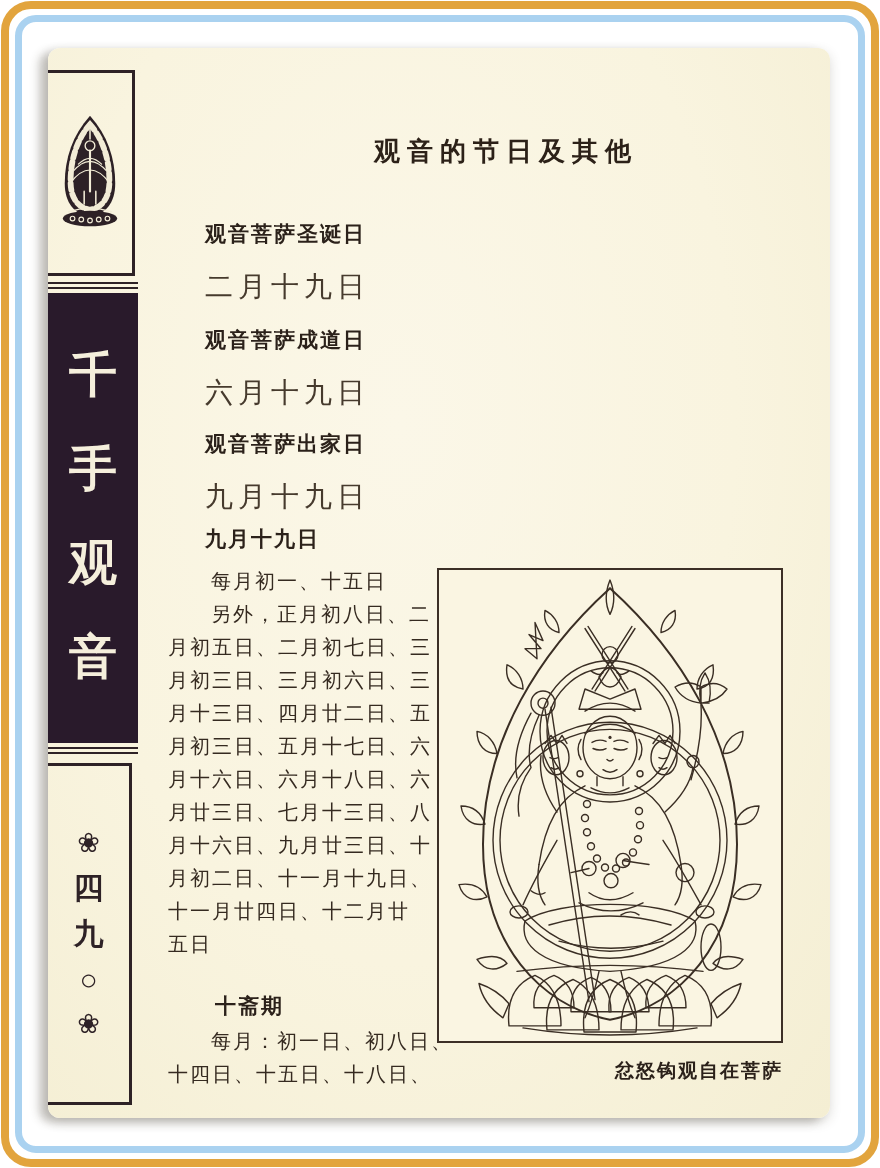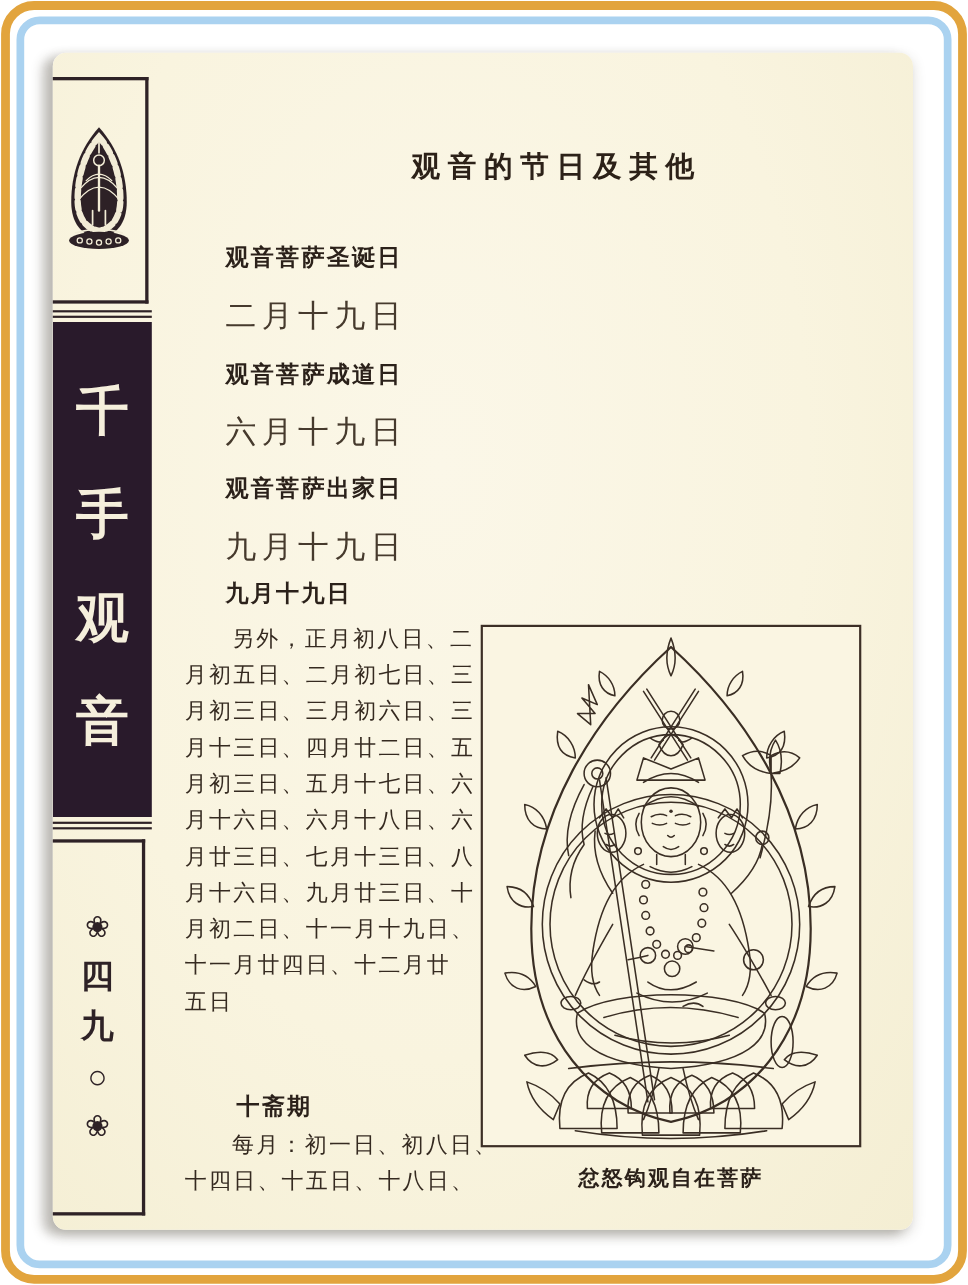--- a/index.html
+++ b/index.html
@@ -35,21 +35,21 @@
   .para{position:absolute;left:120px;top:517px;width:335px;}
   .para-line{font-size:20px;line-height:33px;letter-spacing:2px;white-space:nowrap;color:#352a20;}
   .indent{padding-left:43px;}
   .sec-incense-h{position:absolute;left:157px;top:477px;}
   .sec-fast-h{position:absolute;left:167px;top:944px;font-family:Liberation Serif, serif;}
   .fast-lines{position:absolute;left:120px;top:977px;width:335px;}
   
   .fig-frame{position:absolute;left:389px;top:520px;width:346px;height:475px;box-sizing:border-box;
         border:2px solid #3c2f26;background:#faf5e2;}
   .fig-frame svg{display:block;width:100%;height:100%;}
-  .fig-caption{position:absolute;left:389px;top:1010px;width:346px;text-align:center;
+  .fig-caption{position:absolute;left:389px;top:1010px;width:346px;text-align:right;
         font-family:"Liberation Sans", sans-serif;font-weight:bold;font-size:19px;
         letter-spacing:2px;color:#2b211a;}
   .art{stroke:#3a2e24;fill:none;stroke-width:1.4;stroke-linecap:round;stroke-linejoin:round;}
   .art2{stroke:#3a2e24;fill:none;stroke-width:2;stroke-linecap:round;stroke-linejoin:round;}
   .emb-cream{stroke:#f2ecd6;fill:none;stroke-linecap:round;}
 </style>
 </head>
 <body>
 
 <div class="stage">
@@ -106,20 +106,21 @@
       <div class="fest-h">观音菩萨成道日</div>
       <div class="fest-d">六月十九日</div>
     </div>
     <div class="fest" style="top:382px">
       <div class="fest-h">观音菩萨出家日</div>
       <div class="fest-d">九月十九日</div>
     </div>
 
     <div class="sec-h sec-incense-h">九月十九日</div>
     <div class="para">
+      <div class="para-line indent">每月初一、十五日</div>
       <div class="para-line indent">另外，正月初八日、二</div>
       <div class="para-line">月初五日、二月初七日、三</div>
       <div class="para-line">月初三日、三月初六日、三</div>
       <div class="para-line">月十三日、四月廿二日、五</div>
       <div class="para-line">月初三日、五月十七日、六</div>
       <div class="para-line">月十六日、六月十八日、六</div>
       <div class="para-line">月廿三日、七月十三日、八</div>
       <div class="para-line">月十六日、九月廿三日、十</div>
       <div class="para-line">月初二日、十一月十九日、</div>
       <div class="para-line">十一月廿四日、十二月廿</div>

